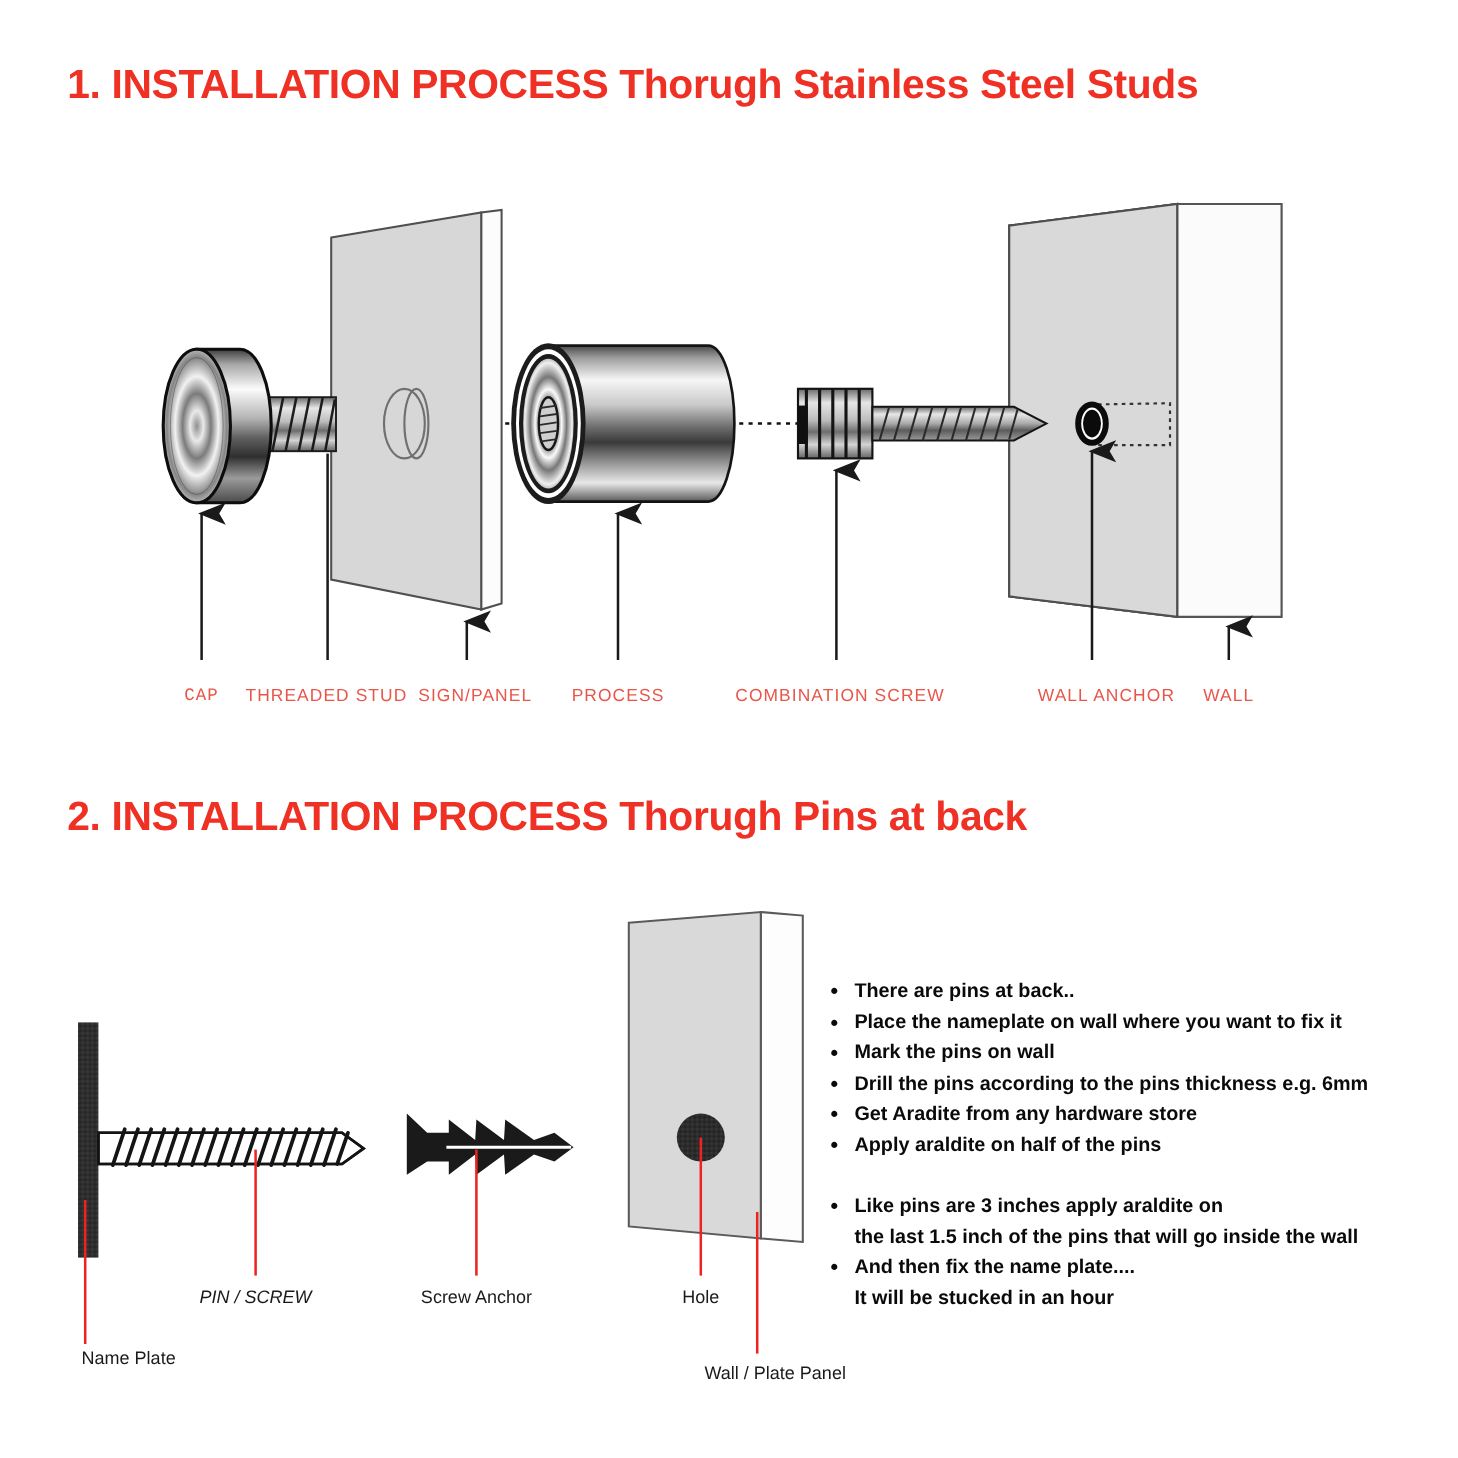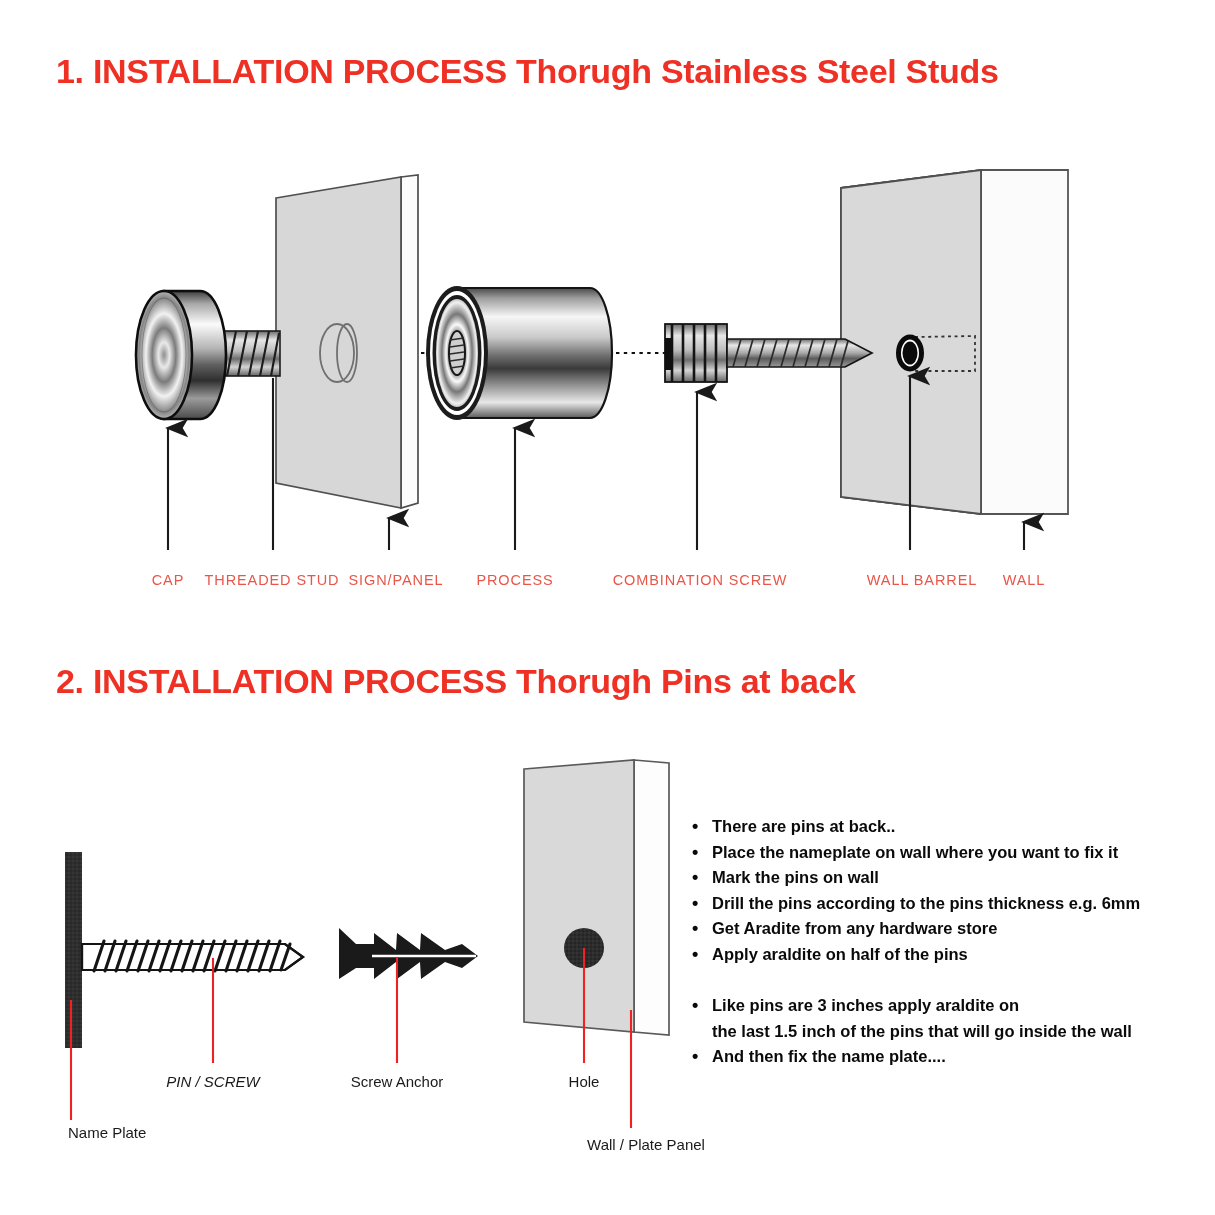--- a/index.html
+++ b/index.html
@@ -269,26 +269,26 @@
       <line x1="168" y1="550" x2="168" y2="428" marker-end="url(#arrUp)"></line>
       <line x1="273" y1="550" x2="273" y2="378"></line>
       <line x1="389" y1="550" x2="389" y2="518" marker-end="url(#arrUp)"></line>
       <line x1="515" y1="550" x2="515" y2="428" marker-end="url(#arrUp)"></line>
       <line x1="697" y1="550" x2="697" y2="392" marker-end="url(#arrUp)"></line>
       <line x1="910" y1="550" x2="910" y2="376" marker-end="url(#arrUp)"></line>
       <line x1="1024" y1="550" x2="1024" y2="522" marker-end="url(#arrUp)"></line>
     </g>
   </svg>
 
-  <div class="label-red" style="left:168px; top:572px;">CAP</div>
+  <div class="label-red" style="left:168px; top:572px;font-family:Liberation Mono, monospace;">CAP</div>
   <div class="label-red" style="left:272px; top:572px;">THREADED  STUD</div>
   <div class="label-red" style="left:396px; top:572px;">SIGN/PANEL</div>
   <div class="label-red" style="left:515px; top:572px;">PROCESS</div>
   <div class="label-red" style="left:700px; top:572px;">COMBINATION  SCREW</div>
-  <div class="label-red" style="left:922px; top:572px;">WALL  BARREL</div>
+  <div class="label-red" style="left:922px; top:572px;">WALL  ANCHOR</div>
   <div class="label-red" style="left:1024px; top:572px;">WALL</div>
 
   <div class="heading" id="heading-2">2. INSTALLATION PROCESS Thorugh Pins at back</div>
 
   <svg class="diagram" id="svg-section-2" width="1215" height="1215" viewBox="0 0 1215 1215" style="top:0;">
     <defs>
       <pattern id="plateTex" width="4" height="4" patternUnits="userSpaceOnUse">
         <rect width="4" height="4" fill="#2e2e2e"></rect>
         <circle cx="1" cy="1" r="0.7" fill="#444"></circle>
         <circle cx="3" cy="3" r="0.7" fill="#1e1e1e"></circle>
@@ -393,17 +393,17 @@
       <div class="bullet-row">
         <span class="bullet-dot">•</span>
         <span class="bullet-text"><span>Apply araldite on half of the pins</span></span>
       </div>
       <div class="bullet-row spacer-above">
         <span class="bullet-dot">•</span>
         <span class="bullet-text"><span>Like pins are 3 inches apply araldite on</span><span class="l2">the last 1.5 inch of the pins that will go inside the wall</span></span>
       </div>
       <div class="bullet-row">
         <span class="bullet-dot">•</span>
-        <span class="bullet-text"><span>And then fix the name plate....</span></span>
+        <span class="bullet-text"><span>And then fix the name plate....</span><span class="l2">It will be stucked in an hour</span></span>
       </div>
     </div>
 
 </div>
 
 </body></html>

